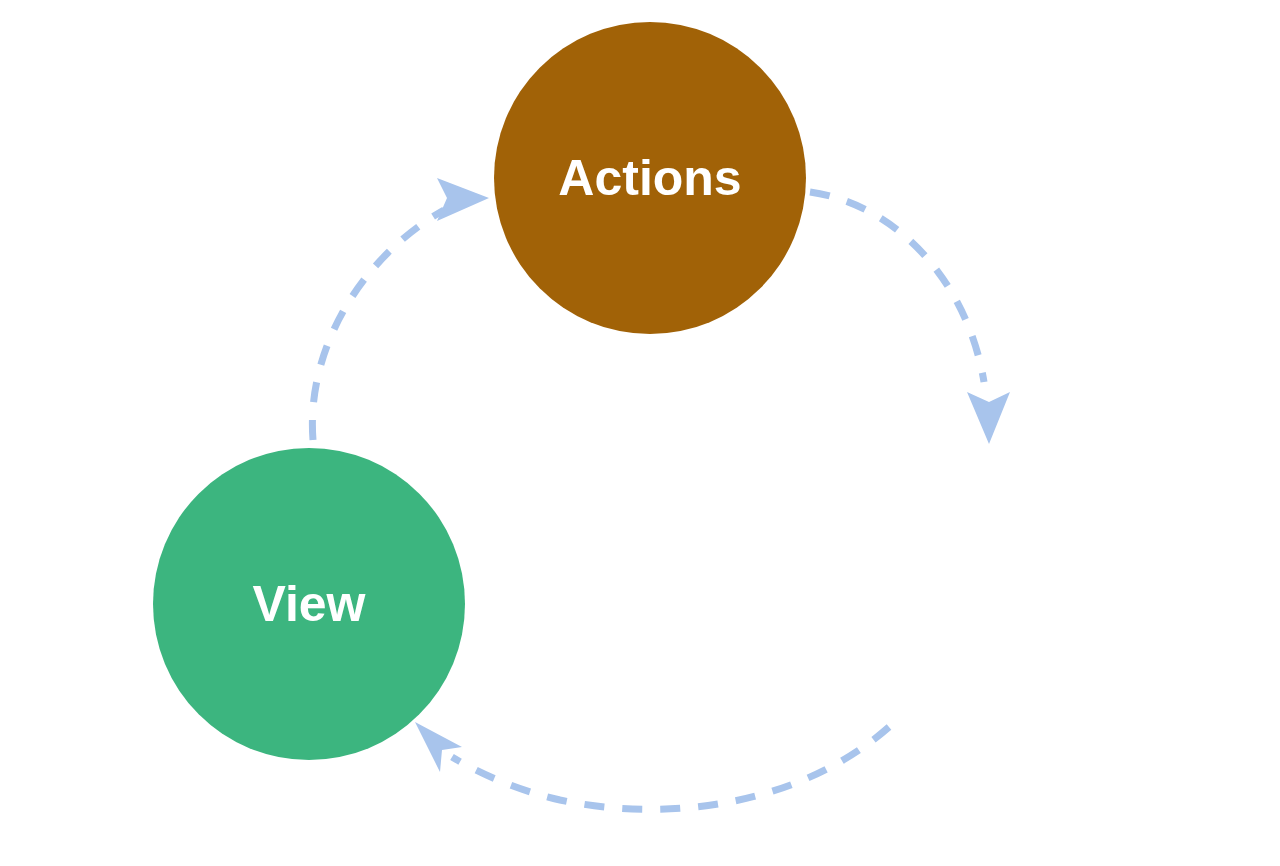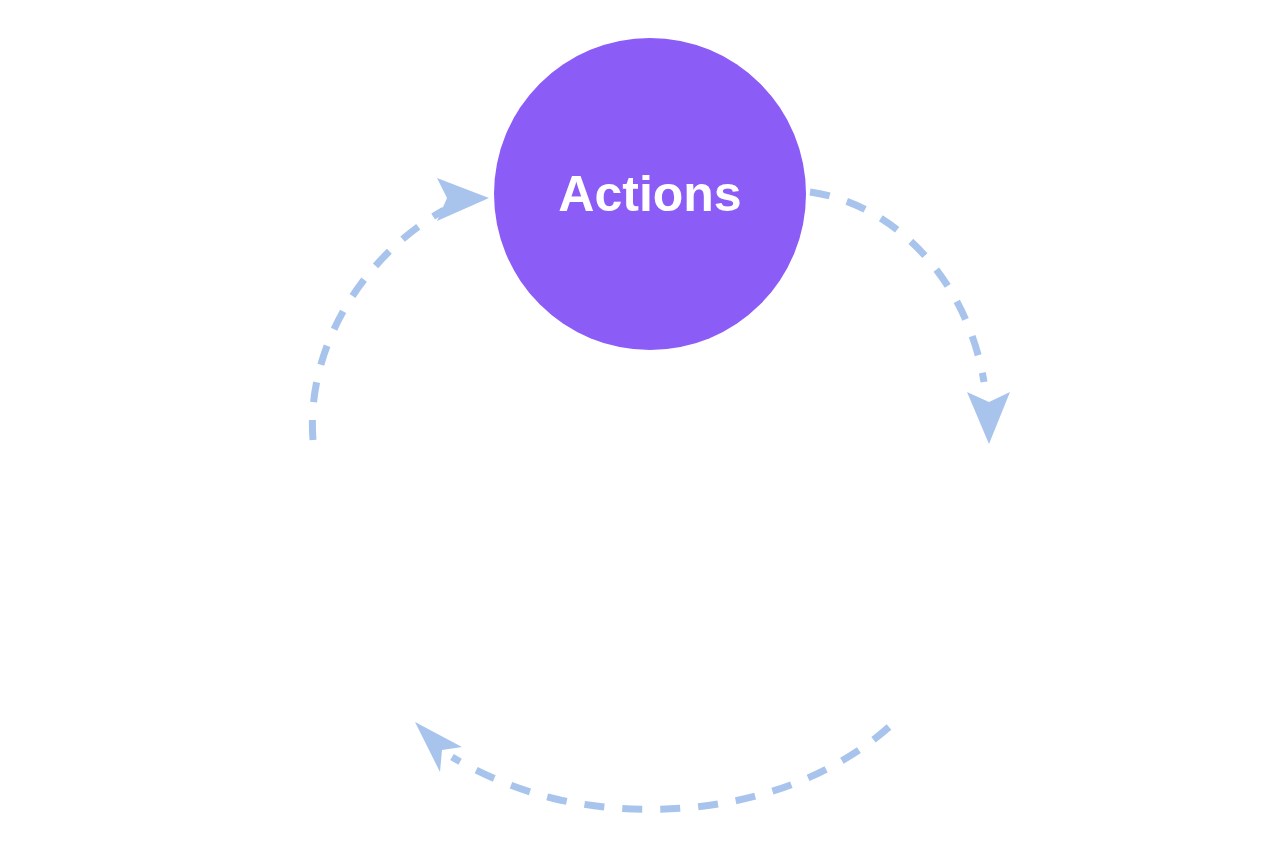--- a/index.html
+++ b/index.html
@@ -82,19 +82,22 @@
       <path d="M 810,192 C 900,205 968,285 984,382" fill="none" stroke="#a8c4ec" stroke-width="7" stroke-linecap="butt" stroke-dasharray="20 18"></path>
       <polygon points="989,444 1010,392 989,402 967,392" fill="#a8c4ec"></polygon>
     </g>
 
     <g>
       <path d="M 889,727 C 800,805 670,823 560,800 C 520,791 482,775 452,757" fill="none" stroke="#a8c4ec" stroke-width="7" stroke-linecap="butt" stroke-dasharray="20 18"></path>
       <polygon points="415,722 440,772 442,750 462,747" fill="#a8c4ec"></polygon>
     </g>
   </svg>
 
-  <div class="node-circle" id="node-actions" style="background: #8b5cf6; left: 494px; top: 38px; width: 312px; height: 312px;">
+  <div class="node-circle" id="node-actions" style="background: #a16207; left: 494px; top: 22px; width: 312px; height: 312px;">
     <span class="node-label" style="color: rgb(255, 255, 255);">Actions</span>
   </div>
 
+  <div class="node-circle" id="node-view" style="background: rgb(60, 181, 127); left: 153px; top: 448px; width: 312px; height: 312px;">
+    <span class="node-label" style="color: rgb(255, 255, 255);">View</span>
+  </div>
 
 
 </div>
 
 </body></html>

